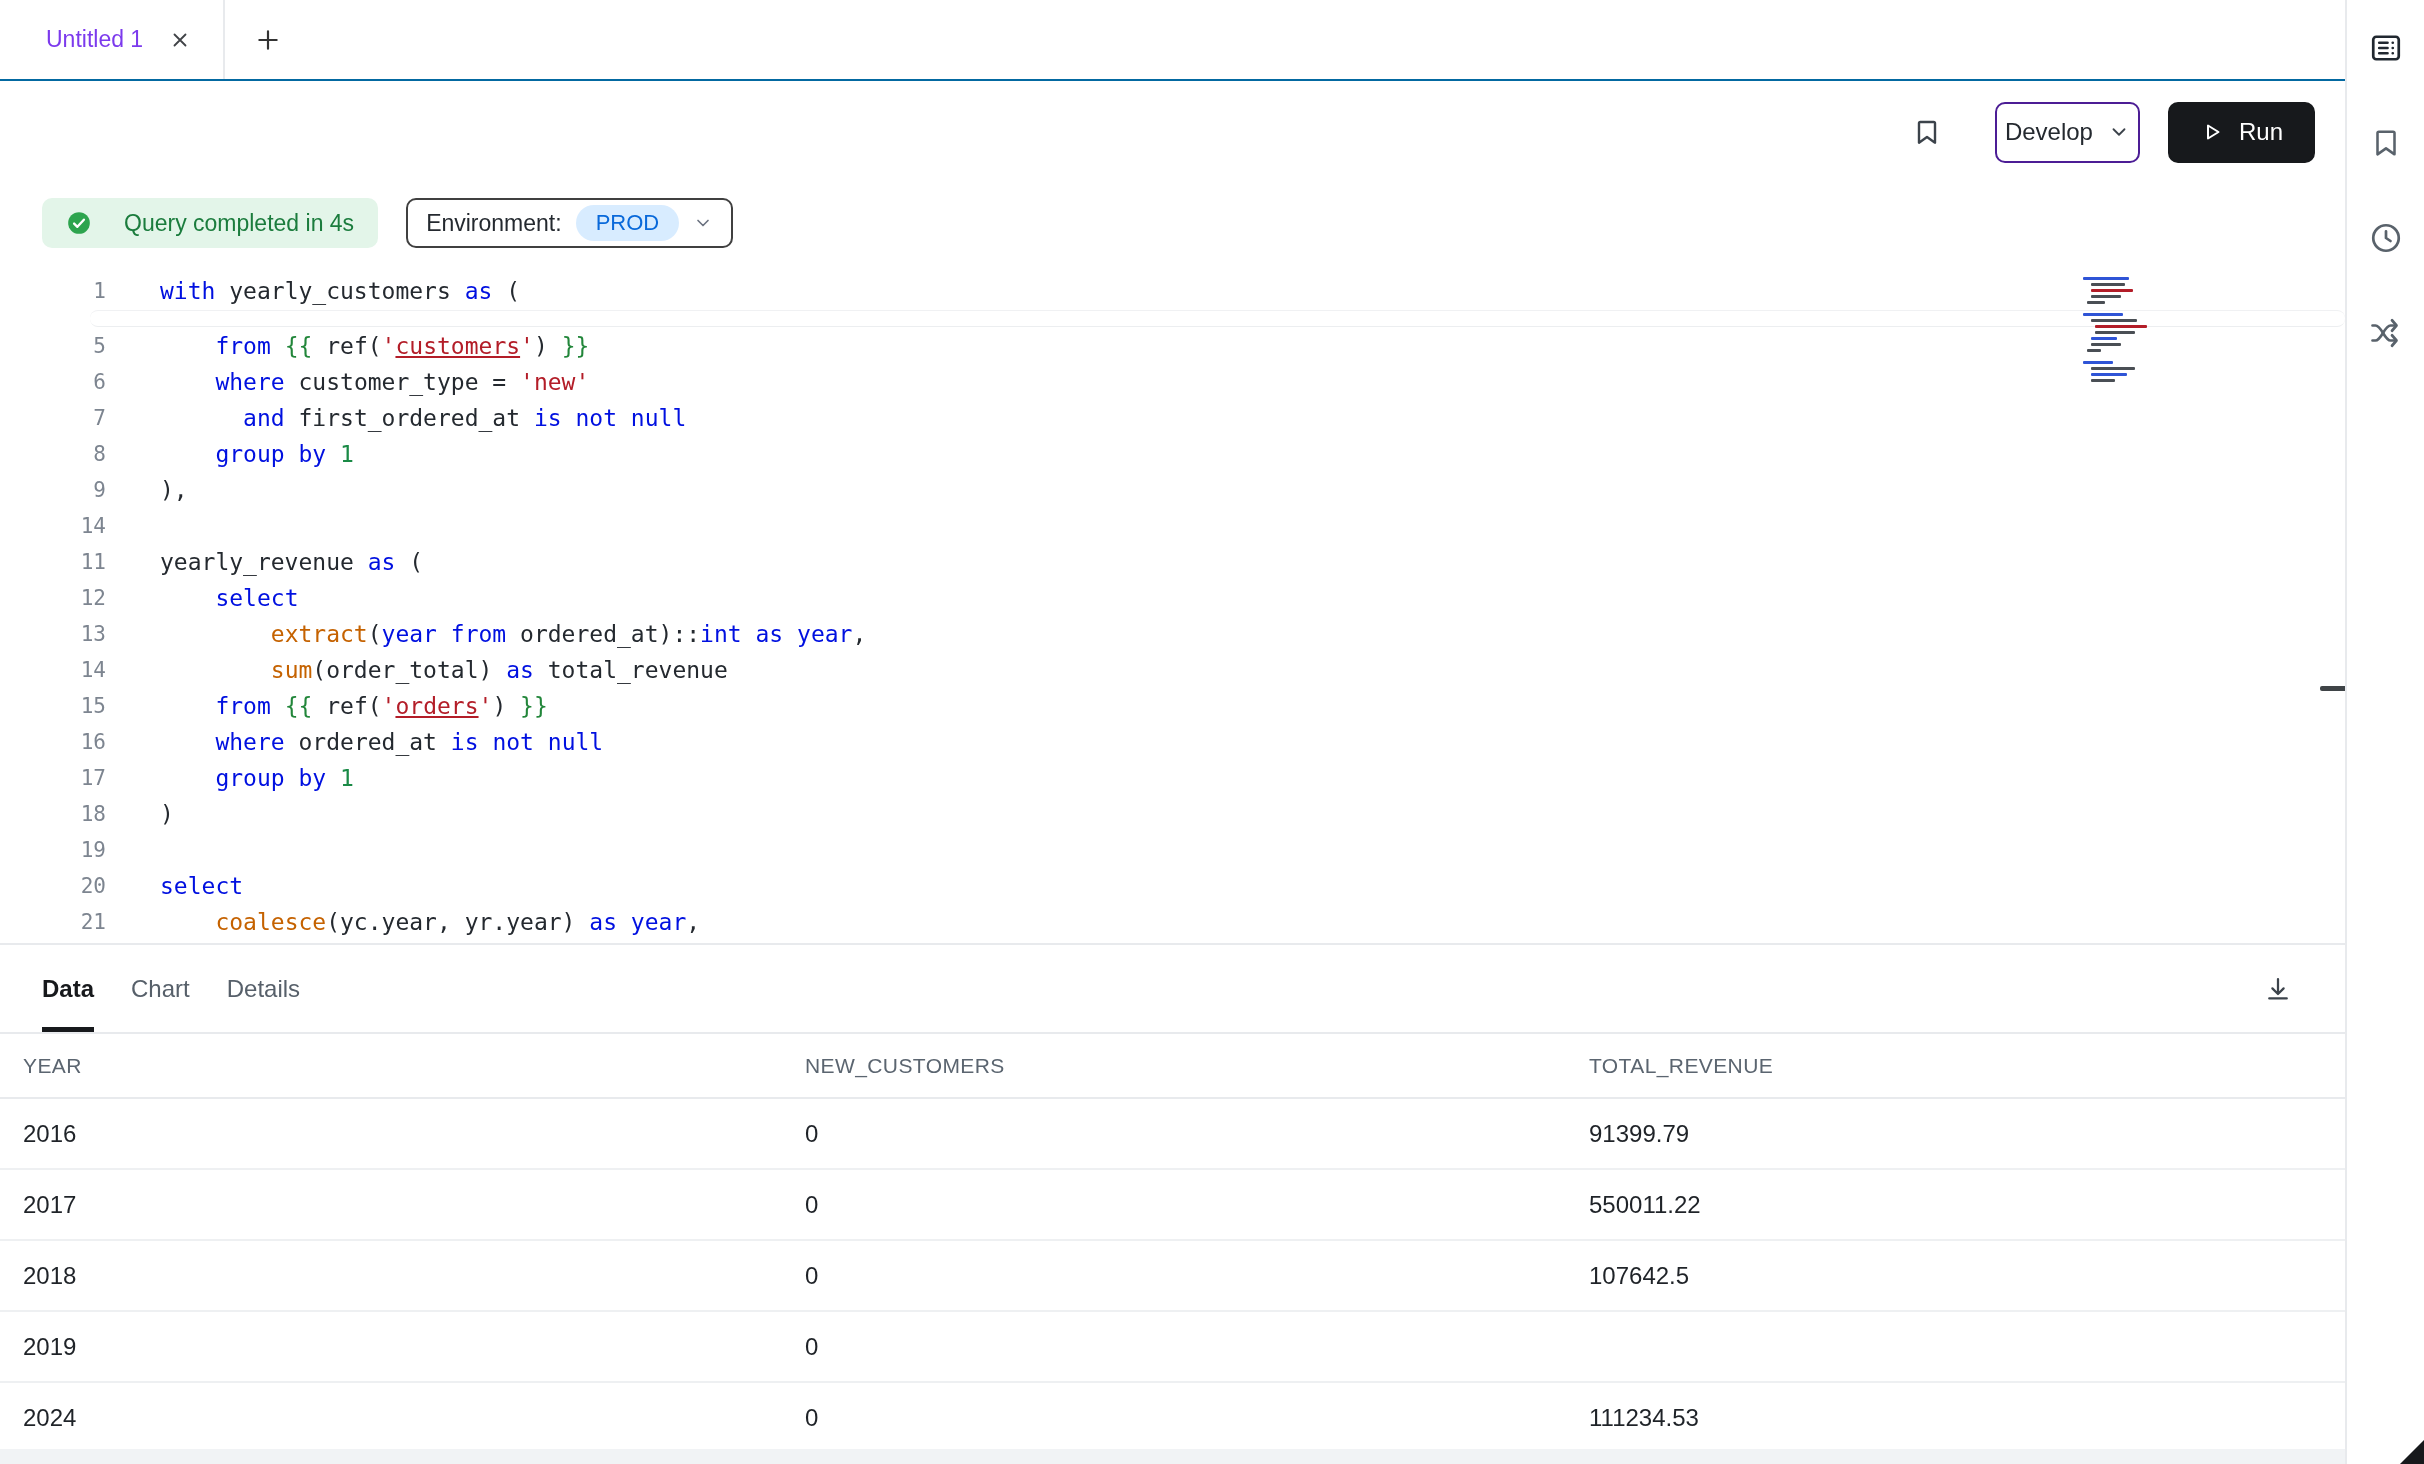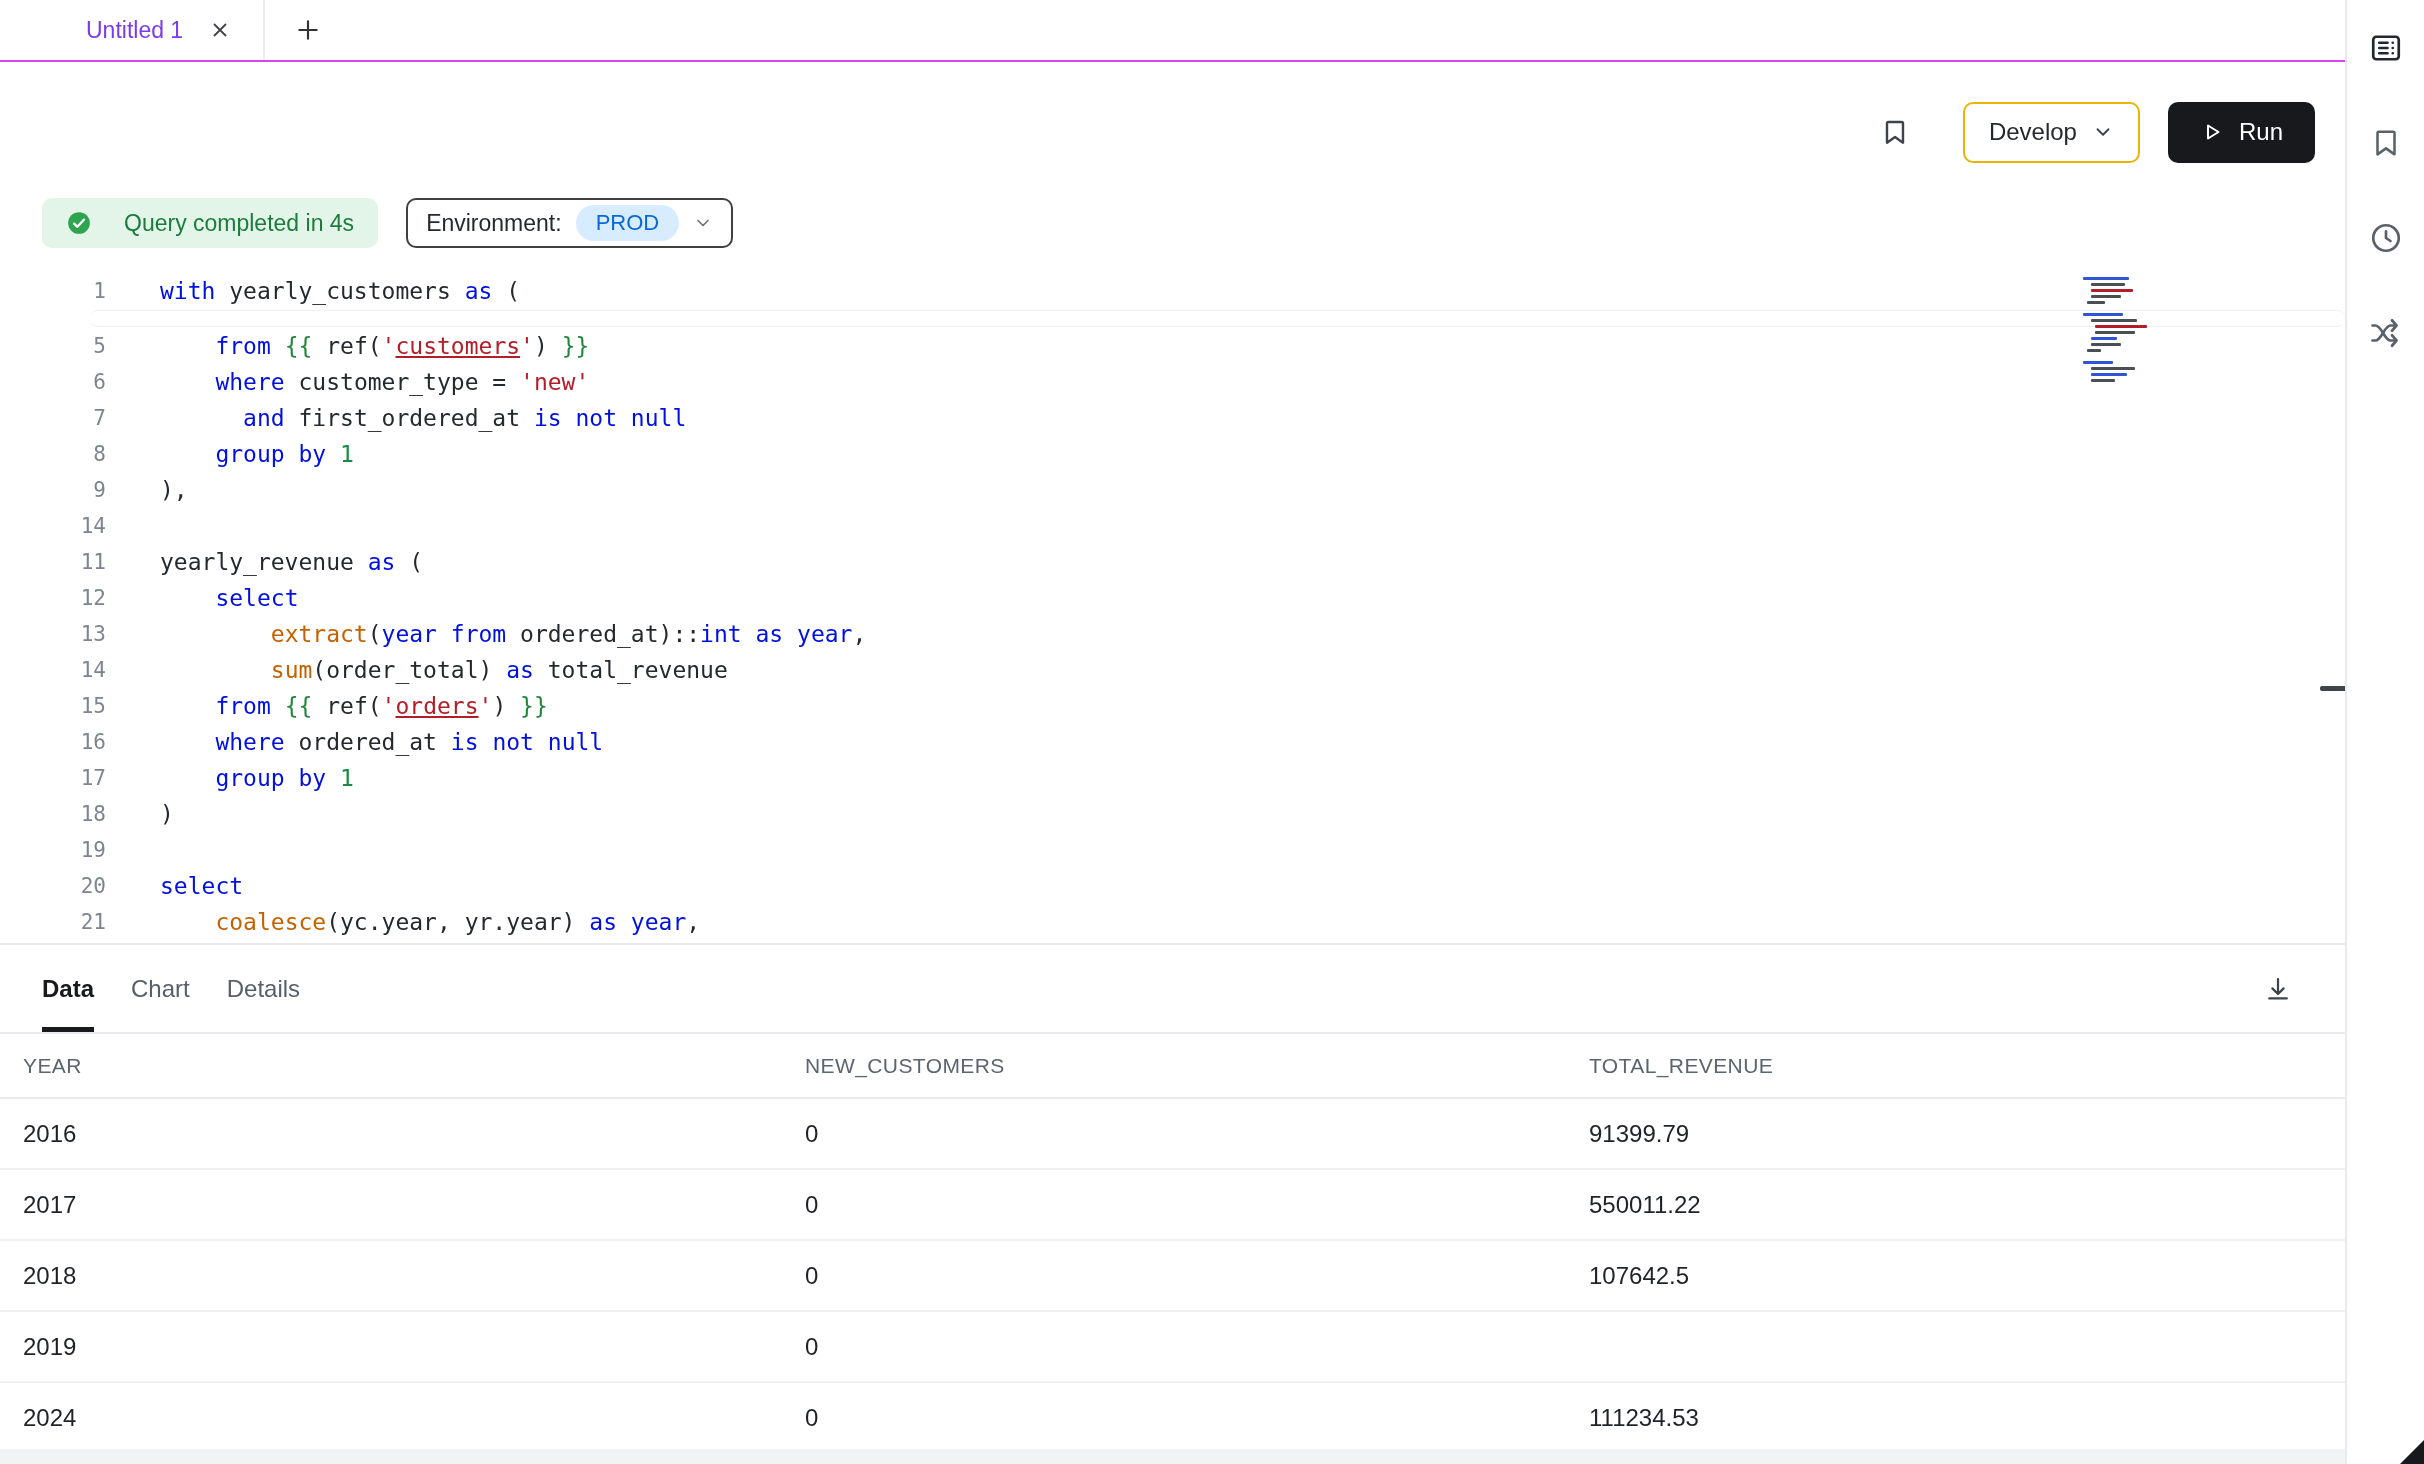--- a/index.html
+++ b/index.html
@@ -5,30 +5,30 @@
   * { box-sizing: border-box; }
   html,body { margin:0; padding:0; }
   body {
     width:2424px; height:1464px; position:relative; overflow:hidden;
     background:#ffffff; color:#1f2328;
     font-family:"Liberation Sans", sans-serif;
   }
   .main { position:absolute; left:0; top:0; width:2345px; height:1464px; background:#fff; }
 
   
-  .tabbar { position:absolute; top:0; left:0; width:100%; height:62px; border-bottom:2px solid #d946ef; display:flex; align-items:stretch;padding-left:40px; }
+  .tabbar { position:absolute; top:0; left:0; width:100%; height:81px; border-bottom:2px solid #0369a1; display:flex; align-items:stretch; }
   .tab { display:flex; align-items:center; gap:26px; padding:0 32px 0 46px; border-right:2px solid #e8eaed; cursor:default; }
   .tab-label { font-size:23px; color:#7c3aed; }
   .icon-btn { display:flex; align-items:center; justify-content:center; cursor:pointer; }
   .newtab { align-self:center; margin-left:30px; }
 
   
   .toolbar { position:absolute; top:83px; left:0; width:100%; height:98px; display:flex; align-items:center; justify-content:flex-end; gap:28px; padding-right:30px; }
   .btn { height:61px; display:flex; align-items:center; gap:15px; border-radius:10px; font-size:24px; cursor:pointer; }
-  .btn-develop { background:#fff; border:2px solid #eab308; color:#24292f; padding:0 24px; }
+  .btn-develop { background:#fff; border:2px solid #4c1d95; color:#24292f; padding:0 8px; }
   .btn-run { background:#17191c; border:2px solid #17191c; color:#fff; padding:0 30px; }
   .toolbar-bookmark { margin-right:24px; }
 
   
   .statusbar { position:absolute; top:181px; left:0; width:100%; height:84px; display:flex; align-items:center; gap:28px; padding-left:42px; }
   .pill { height:50px; display:flex; align-items:center; gap:14px; border-radius:10px; font-size:23px; }
   .pill-success { background:#e3f5e9; color:#1b7c3d; padding:0 24px;gap:32px; }
   .pill-env { background:#fff; border:2px solid #404040; color:#24292f; padding:5px 18px; cursor:pointer; }
   .env-badge { background:#d8ecff; color:#0969da; border-radius:999px; padding:5px 20px; font-size:22px; }
 

